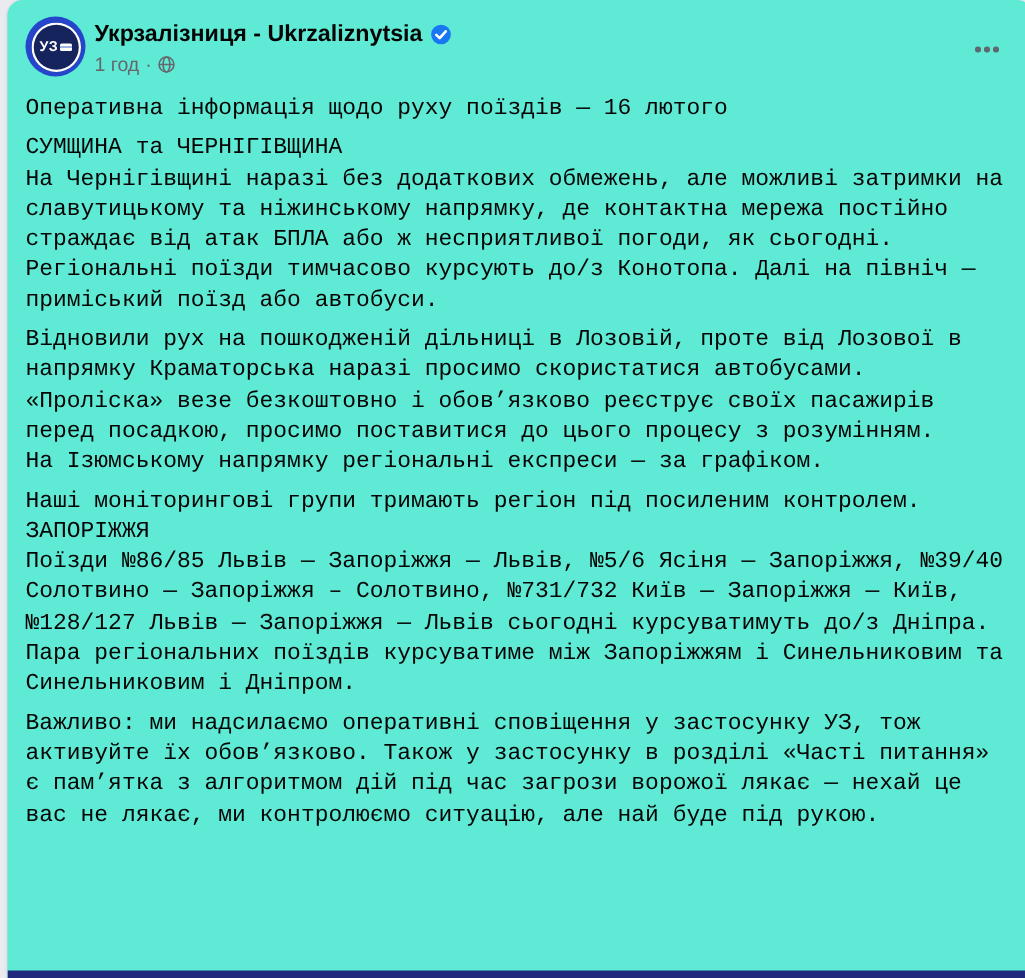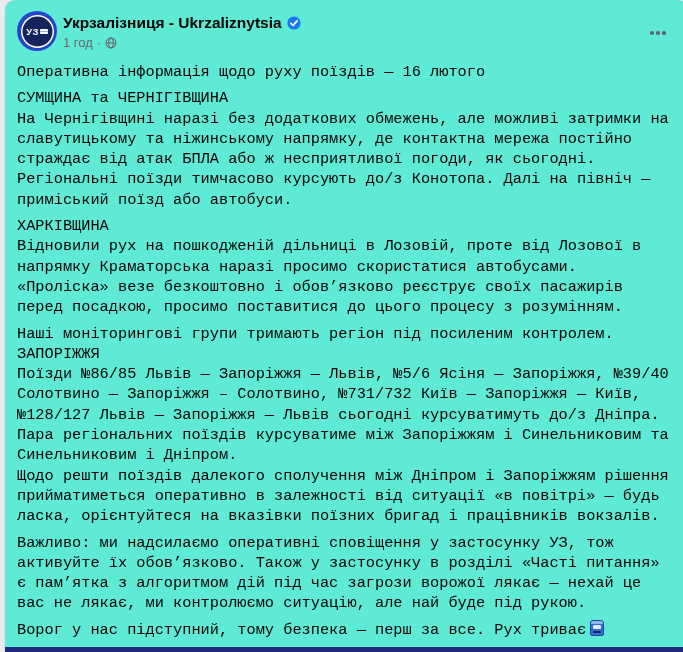--- a/index.html
+++ b/index.html
@@ -136,31 +136,27 @@
   <div class="post-body">
       <div class="para">
         <div class="line">Оперативна інформація щодо руху поїздів — 16 лютого</div>
       </div>
       <div class="para">
         <div class="line">СУМЩИНА та ЧЕРНІГІВЩИНА</div>
         <div class="line">На Чернігівщині наразі без додаткових обмежень, але можливі затримки на славутицькому та ніжинському напрямку, де контактна мережа постійно страждає від атак БПЛА або ж несприятливої погоди, як сьогодні.</div>
         <div class="line">Регіональні поїзди тимчасово курсують до/з Конотопа. Далі на північ — приміський поїзд або автобуси.</div>
       </div>
       <div class="para">
-        <div class="line">ХАРКІВЩИНА</div>
         <div class="line">Відновили рух на пошкодженій дільниці в Лозовій, проте від Лозової в напрямку Краматорська наразі просимо скористатися автобусами. «Проліска» везе безкоштовно і обов’язково реєструє своїх пасажирів перед посадкою, просимо поставитися до цього процесу з розумінням.</div>
+        <div class="line">На Ізюмському напрямку регіональні експреси — за графіком.</div>
       </div>
       <div class="para">
         <div class="line">Наші моніторингові групи тримають регіон під посиленим контролем.</div>
         <div class="line">ЗАПОРІЖЖЯ</div>
         <div class="line">Поїзди №86/85 Львів — Запоріжжя — Львів, №5/6 Ясіня — Запоріжжя, №39/40 Солотвино — Запоріжжя – Солотвино, №731/732 Київ — Запоріжжя — Київ, №128/127 Львів — Запоріжжя — Львів сьогодні курсуватимуть до/з Дніпра. Пара регіональних поїздів курсуватиме між Запоріжжям і Синельниковим та Синельниковим і Дніпром.</div>
-        <div class="line">Щодо решти поїздів далекого сполучення між Дніпром і Запоріжжям рішення прийматиметься оперативно в залежності від ситуації «в повітрі» — будь ласка, орієнтуйтеся на вказівки поїзних бригад і працівників вокзалів.</div>
       </div>
       <div class="para">
         <div class="line">Важливо: ми надсилаємо оперативні сповіщення у застосунку УЗ, тож активуйте їх обов’язково. Також у застосунку в розділі «Часті питання» є пам’ятка з алгоритмом дій під час загрози ворожої лякає — нехай це вас не лякає, ми контролюємо ситуацію, але най буде під рукою.</div>
-      </div>
-      <div class="para">
-        <div class="line">Ворог у нас підступний, тому безпека — перш за все. Рух триває<span class="train-icon"></span></div>
       </div>
     </div>
 
   <div class="attachment-bar"></div>
 </div>
 
 </body></html>

